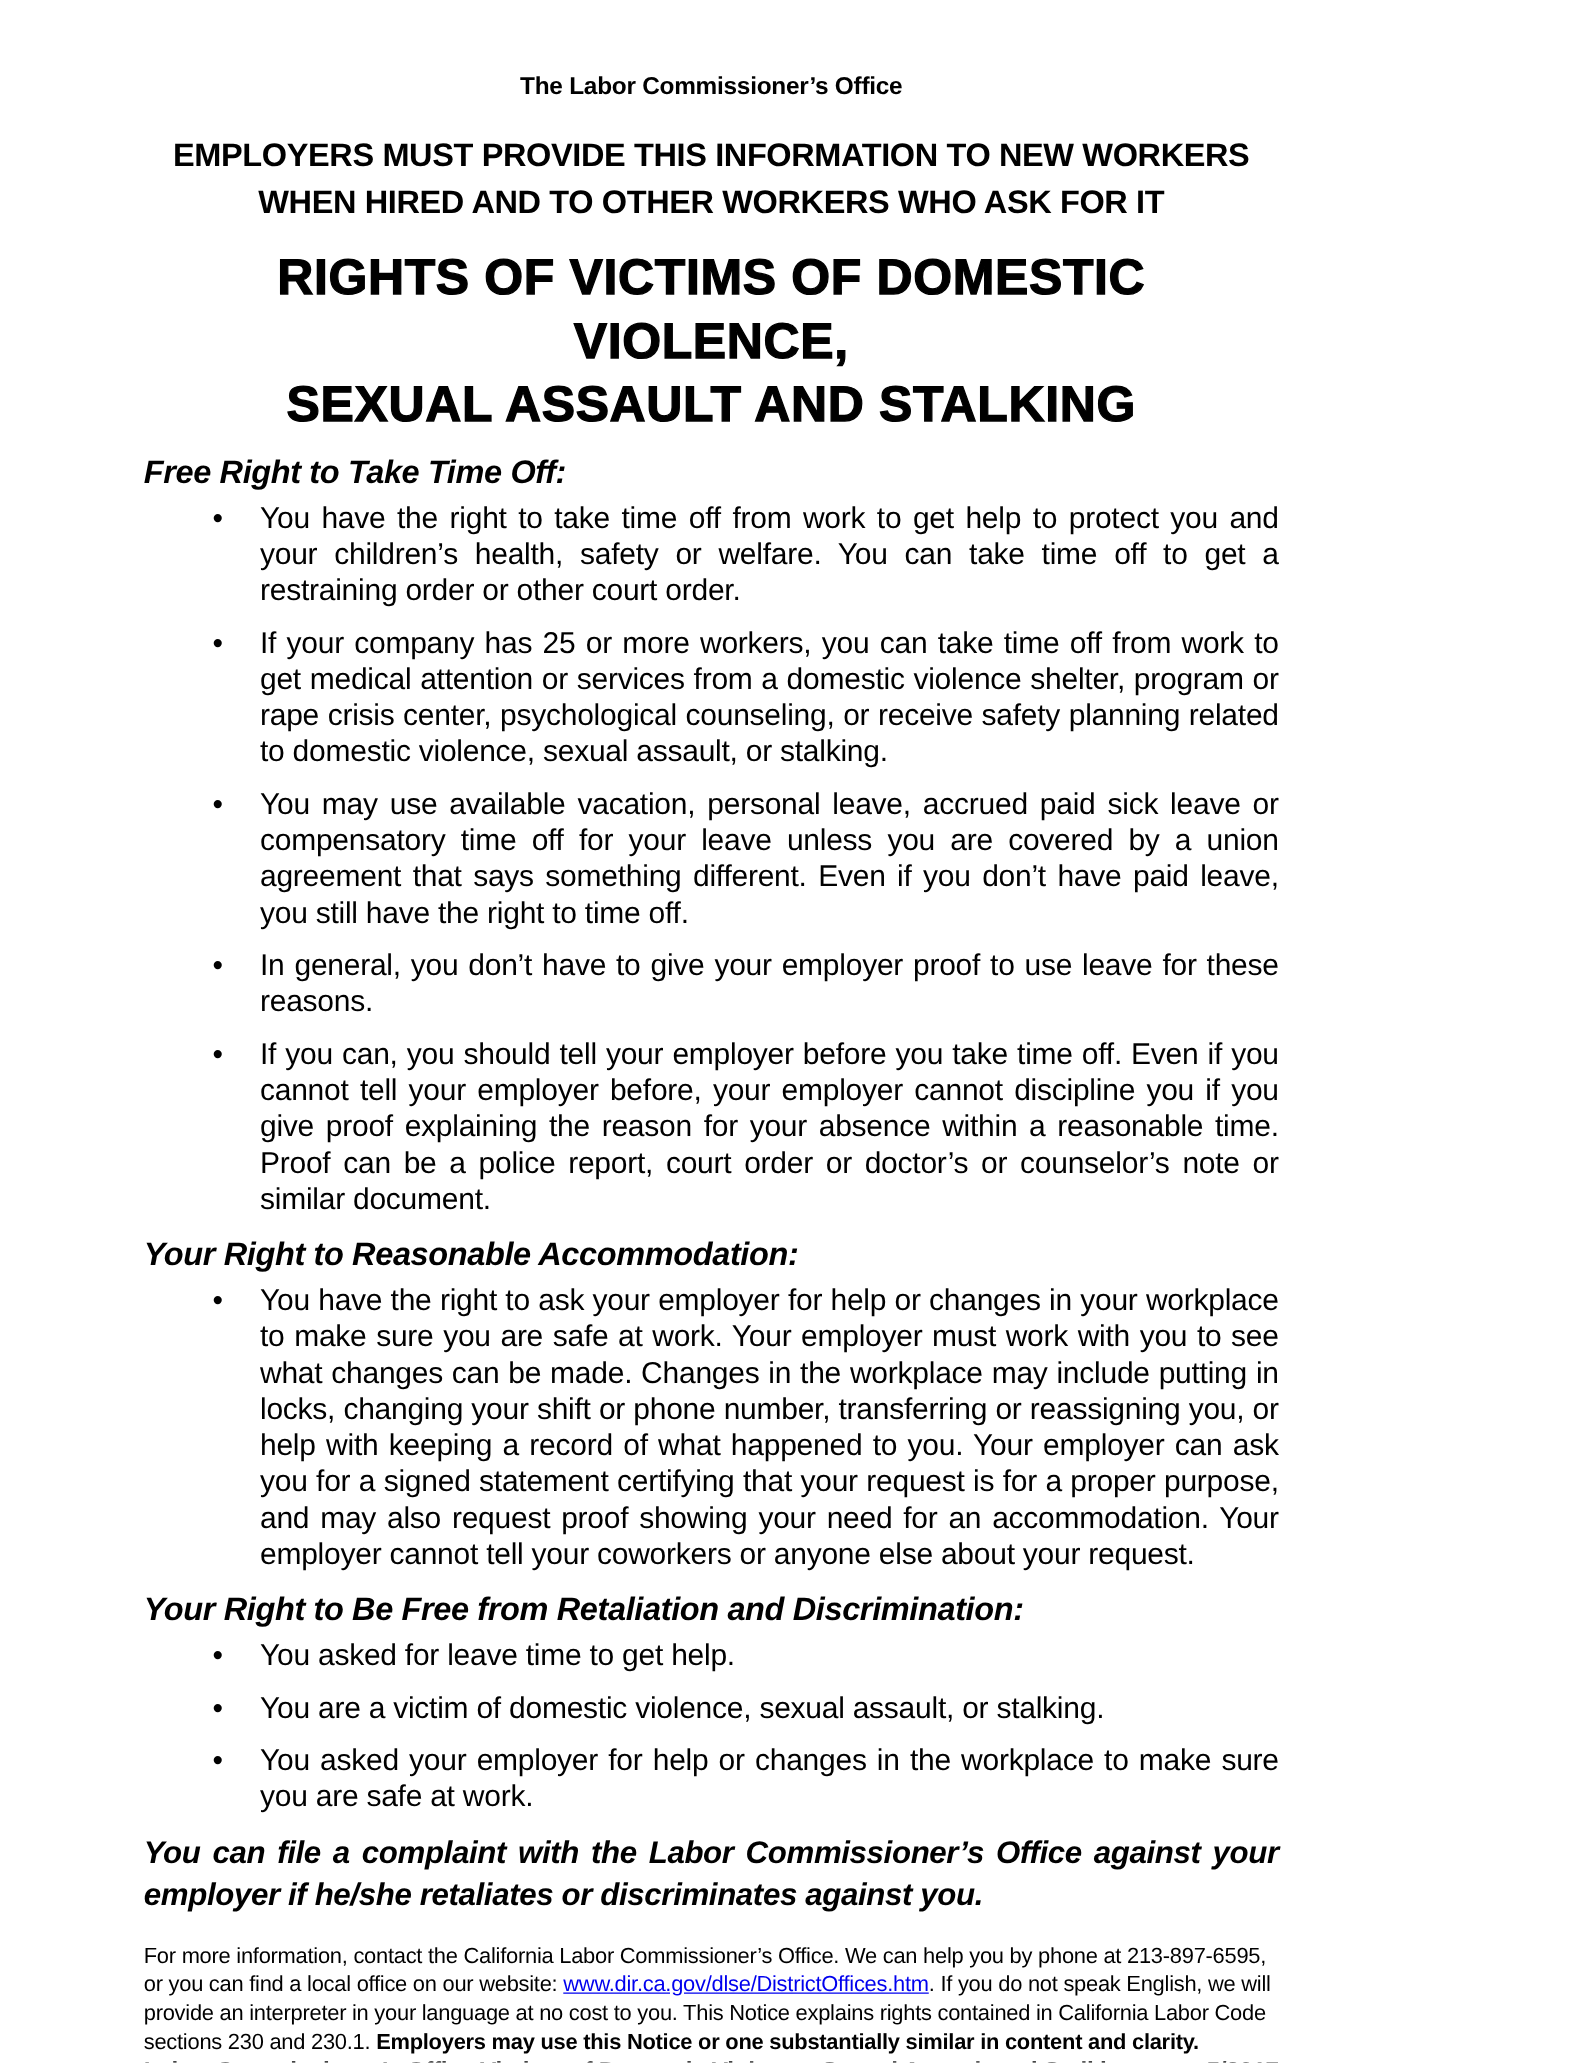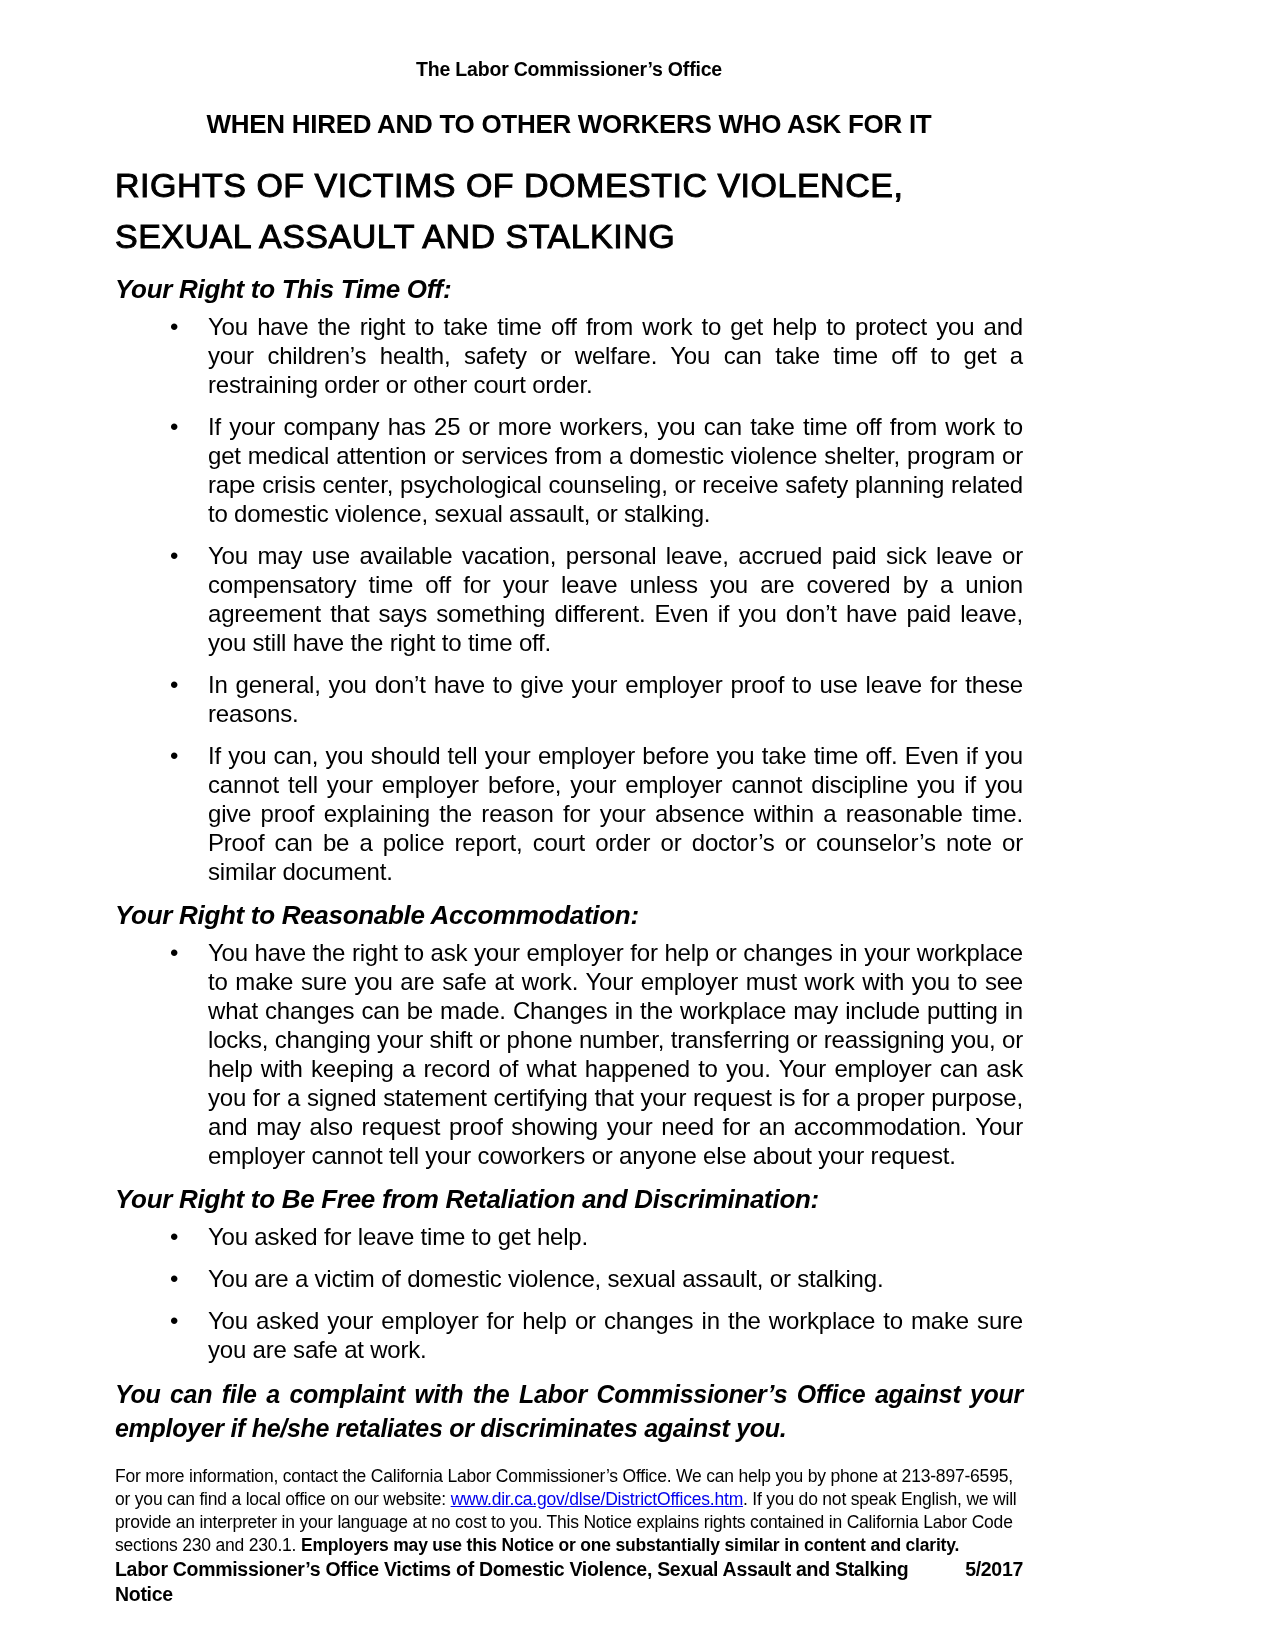--- a/index.html
+++ b/index.html
@@ -30,22 +30,23 @@
   .hdr-notice {
     text-align: center;
     font-weight: bold;
     font-size: 26px;
     line-height: 37px;
     letter-spacing: -0.3px;
     margin-top: 25px;
   }
   .doc-title {
     margin: 17px 0 0 0;
-    font-weight: normal;
-    font-size: 34px;
+    text-align: center;
+    font-weight: bold;
+    font-size: 40px;
     line-height: 51px;
     letter-spacing: 0.5px;
     -webkit-text-stroke: 1px #000000;
   }
   h2.section-heading {
     margin: 11px 0 0 0;
     font-weight: bold;
     font-style: italic;
     font-size: 26px;
     line-height: 32px;
@@ -108,30 +109,31 @@
   }
 </style>
 </head>
 <body>
 
 <div class="page">
 
   <div class="hdr-office">The Labor Commissioner’s Office</div>
 
   <div class="hdr-notice">
+    <div>EMPLOYERS MUST PROVIDE THIS INFORMATION TO NEW WORKERS</div>
     <div>WHEN HIRED AND TO OTHER WORKERS WHO ASK FOR IT</div>
   </div>
 
   <h1 class="doc-title">
     <span>RIGHTS OF VICTIMS OF DOMESTIC VIOLENCE,</span><br>
     <span>SEXUAL ASSAULT AND STALKING</span>
   </h1>
 
   <section>
-    <h2 class="section-heading">Your Right to This Time Off:</h2>
+    <h2 class="section-heading">Free Right to Take Time Off:</h2>
     <ul class="bullets">
       <li>You have the right to take time off from work to get help to protect you and your children’s health, safety or welfare.  You can take time off to get a restraining order or other court order.</li>
       <li>If your company has 25 or more workers, you can take time off from work to get medical attention or services from a domestic violence shelter, program or rape crisis center, psychological counseling, or receive safety planning related to domestic violence, sexual assault, or stalking.</li>
       <li>You may use available vacation, personal leave, accrued paid sick leave or compensatory time off for your leave unless you are covered by a union agreement that says something different.  Even if you don’t have paid leave, you still have the right to time off.</li>
       <li>In general, you don’t have to give your employer proof to use leave for these reasons.</li>
       <li>If you can, you should tell your employer before you take time off.  Even if you cannot tell your employer before, your employer cannot discipline you if you give proof explaining the reason for your absence within a reasonable time.  Proof can be a police report, court order or doctor’s or counselor’s note or similar document.</li>
     </ul>
   </section>
 
   <section>

